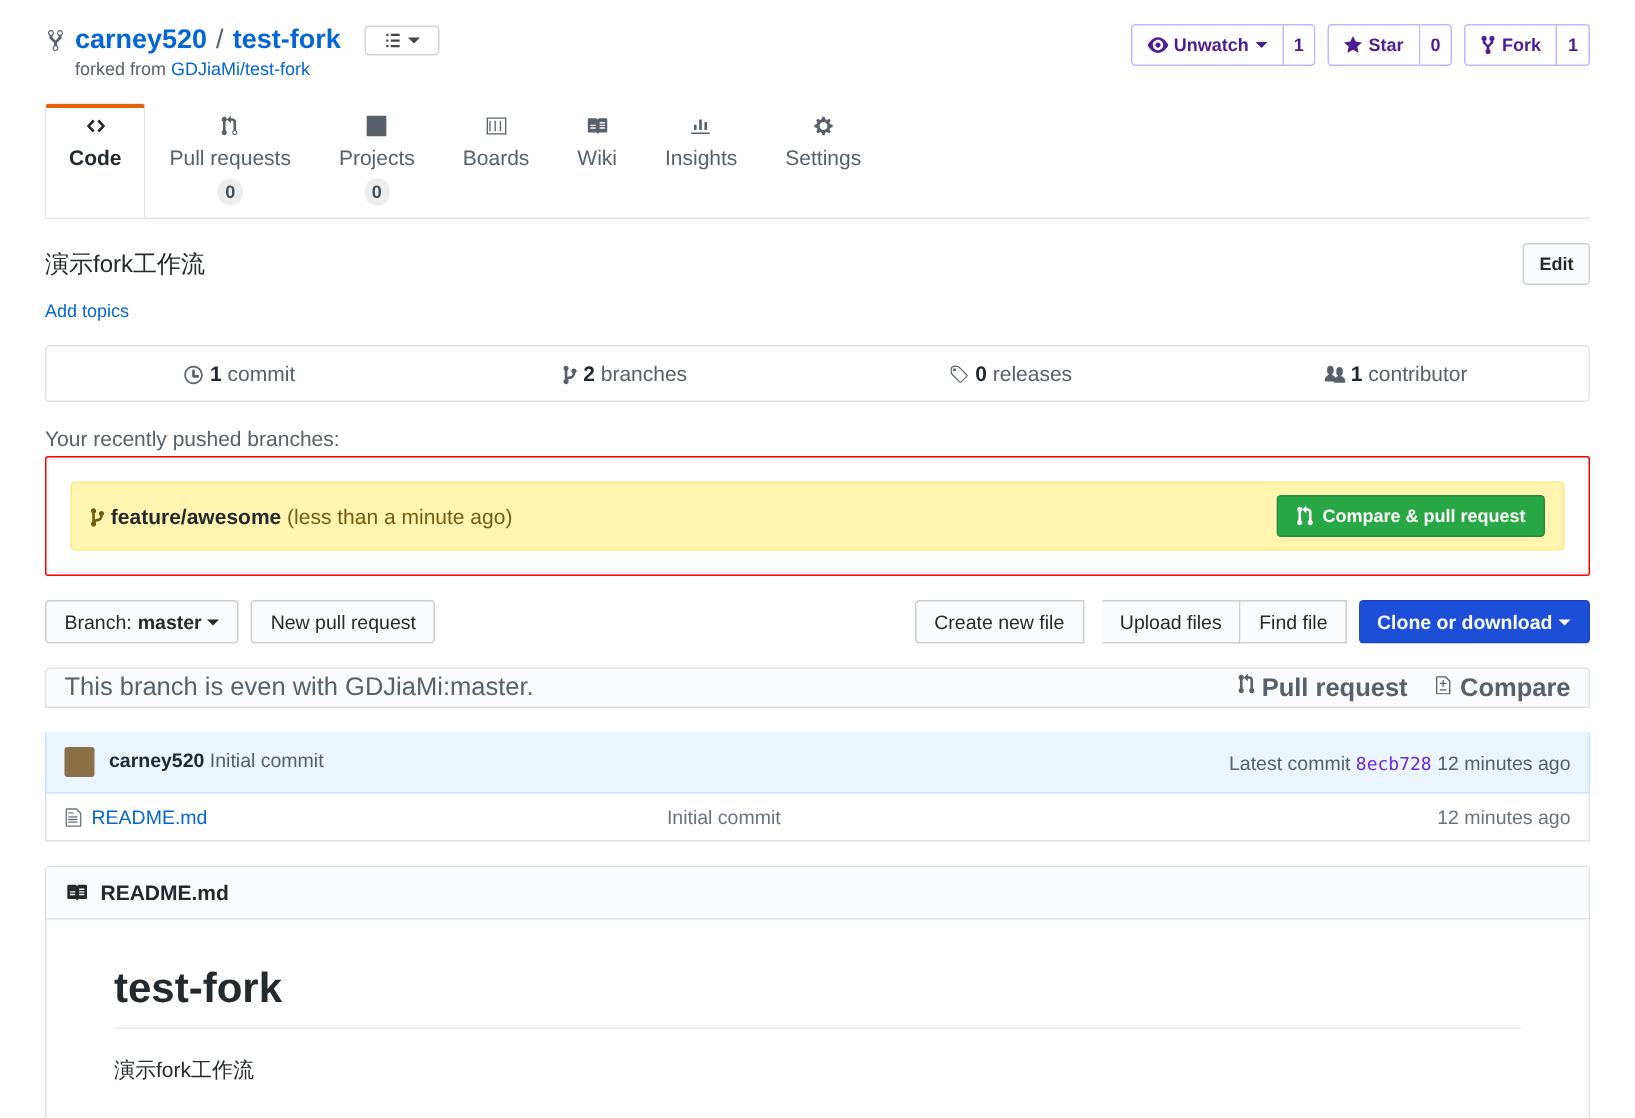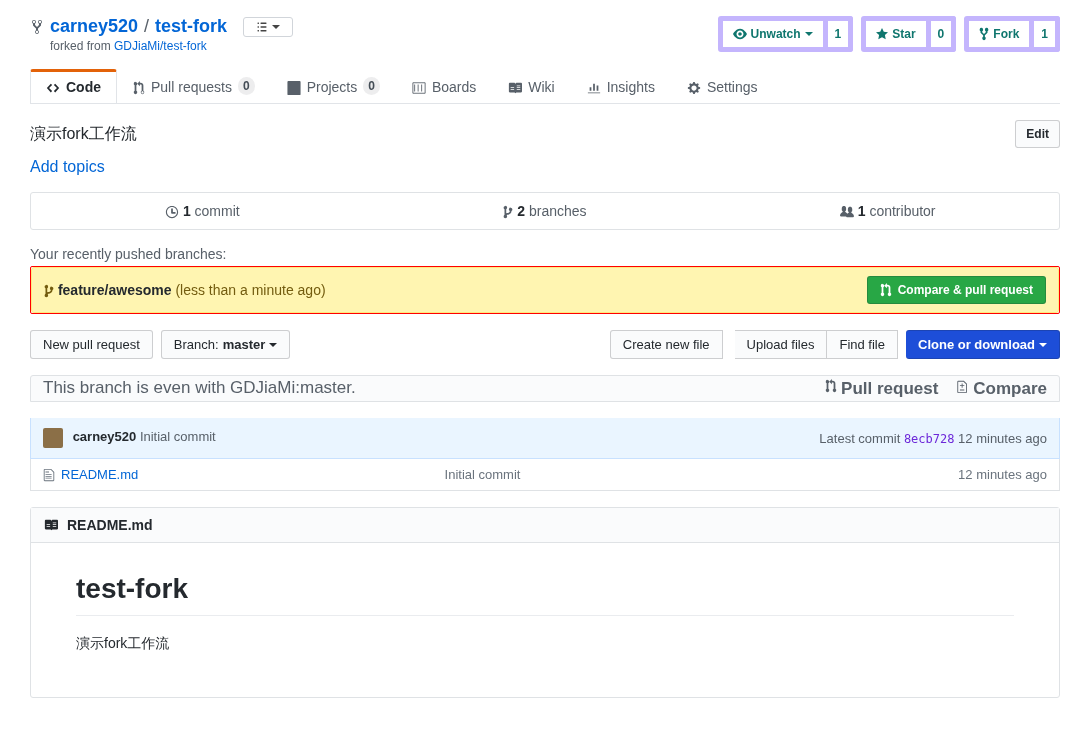--- a/index.html
+++ b/index.html
@@ -16,44 +16,44 @@
   svg { fill: currentColor; }
 
   
   .repo-head { display: flex; align-items: flex-start; justify-content: space-between; padding-top: 16px; }
   .repo-title { font-size: 18px; font-weight: 400; color: #586069; display:flex; align-items:center; gap:6px;}
   .repo-title a { font-weight: 600; }
   .fork-note { font-size: 12px; color: #586069; margin-top: 2px; margin-left: 20px;}
   .tree-btn { background: #fff; border: 1px solid #d1d5da; border-radius: 3px; padding: 3px 12px; font-size:12px; margin-left:10px; display:inline-flex; align-items:center; gap:4px; color:#444;}
   .page-actions { display:flex; gap:8px; }
   .btn-group { display:flex; }
-  .btn-outline { display:inline-flex; align-items:center; gap:4px; background:#fff; border:5px solid #c4b5fd; font-size:12px; font-weight:600; padding:3px 10px; line-height:20px; color:#0f766e;}
+  .btn-outline { display:inline-flex; align-items:center; gap:4px; background:#fff; border:1px solid #c4b5fd; font-size:12px; font-weight:600; padding:3px 10px; line-height:20px; color:#4c1d95;}
   .btn-outline:first-child{border-radius:3px 0 0 3px;}
   .btn-outline:last-child{border-radius:0 3px 3px 0; border-left:0;}
   .count { font-weight:600; font-size:12px; padding:0 7px; }
 
   
   .tabs { border-bottom:1px solid #e1e4e8; margin-top:16px; display:flex; gap:0; }
-  .tab { padding:7px 15px 8px; border:1px solid transparent; border-bottom:0; font-size:14px; color:#586069; display:inline-flex; align-items:flex-end; gap:6px; border-radius:3px 3px 0 0;}
+  .tab { padding:7px 15px 8px; border:1px solid transparent; border-bottom:0; font-size:14px; color:#586069; display:inline-flex; align-items:center; gap:6px; border-radius:3px 3px 0 0;flex-direction:column;}
   .tab.selected { border-color:#e1e4e8; border-top:3px solid #e36209; background:#fff; color:#24292e; font-weight:600; padding-top:5px;}
   .tab .counter { background:rgba(27,31,35,0.08); border-radius:20px; font-size:12px; padding:2px 5px; font-weight:600; color:#444d56;}
 
   
   .desc-row { display:flex; align-items:center; justify-content:space-between; margin-top:16px;}
   .btn-sm { background:#fafbfc; border:1px solid rgba(27,31,35,0.2); border-radius:3px; font-size:12px; font-weight:600; padding:3px 10px; line-height:20px; color:#24292e;}
-  .add-topics{font-size:16px; display:block; margin-top:10px;}
+  .add-topics{font-size:12px; display:block; margin-top:10px;}
 
   
   .stats { display:flex; border:1px solid #dfe2e5; border-radius:3px; margin-top:16px; }
   .stat { flex:1; text-align:center; padding:10px 0; font-size:14px; color:#586069;}
   .stat b { color:#24292e; }
 
   
   .recent-label{margin-top:16px; font-size:14px; color:#586069;}
-  .recent-box { border:1px solid #f00; padding:0; margin-top:4px; border-radius:2px;}
+  .recent-box { border:1px solid #f00; padding:16px; margin-top:4px; border-radius:2px;}
   .recent-inner { display:flex; align-items:center; justify-content:space-between; background:#fff5b1; border:1px solid #ffea7f; border-radius:3px; padding:8px 12px;}
   .branch-name{color:#24292e; font-weight:600;}
   .btn-green{background:#28a745; color:#fff; border:1px solid rgba(27,31,35,0.2); border-radius:3px; font-size:12px; font-weight:600; padding:6px 12px; display:inline-flex; align-items:center; gap:6px;}
 
   
   .file-nav{display:flex; justify-content:space-between; margin-top:16px; align-items:center;}
   .left-actions{display:flex; gap:8px;}
   .btn { background:#fafbfc; border:1px solid rgba(27,31,35,0.2); border-radius:3px; font-size:14px; padding:6px 12px; font-weight:600; color:#24292e; display:inline-flex; align-items:center; gap:4px;}
   .btn-primary{background:#1d4ed8; color:#fff;}
   .right-actions{display:flex;}
@@ -218,20 +218,25 @@
           <path d="M8 8h3v2H7c-.55 0-1-.45-1-1V4h2v4zM7 2.3c3.14 0 5.7 2.56 5.7 5.7s-2.56 5.7-5.7 5.7-5.7-2.56-5.7-5.7 2.56-5.7 5.7-5.7m0-1.3C3.14 1 0 4.14 0 8s3.14 7 7 7 7-3.14 7-7-3.14-7-7-7z"></path>
         </svg>
       </span> <b>1</b> <span>commit</span></a>
   <a class="stat"><span class="icon">
         <svg width="10" height="14" viewBox="0 0 10 16">
           <path d="M10 5c0-1.11-.89-2-2-2a1.993 1.993 0 0 0-1 3.72v.3c-.02.52-.23.98-.63 1.38-.4.4-.86.61-1.38.63-.83.02-1.48.16-2 .45V4.72a1.993 1.993 0 0 0-1-3.72 1.993 1.993 0 0 0-1 3.72v6.56A1.993 1.993 0 0 0 2 15a1.993 1.993 0 0 0 1-3.72v-.3c.52-.02.98-.23 1.38-.63.4-.4.61-.86.63-1.38.83-.02 1.48-.16 2-.45.52.02.98.23 1.38.63z" fill="none"></path>
           <path d="M10 5c0-1.11-.89-2-2-2a1.993 1.993 0 0 0-1 3.72v.3c-.02.52-.23.98-.63 1.38-.4.4-.86.61-1.38.63-.83.02-1.48.16-2 .45V4.72a1.993 1.993 0 0 0-1-3.72C.88 1 0 1.89 0 3a2 2 0 0 0 1 1.72v6.56c-.59.35-1 .99-1 1.72 0 1.11.89 2 2 2 1.11 0 2-.89 2-2 0-.53-.2-1-.53-1.36.09-.06.48-.41.59-.47.25-.11.56-.17.94-.17 1.05-.05 1.95-.45 2.75-1.25S8.95 7.77 9 6.73h-.02C9.59 6.37 10 5.73 10 5z"></path>
         </svg>
       </span> <b>2</b> <span>branches</span></a>
   <a class="stat"><span class="icon">
+        <svg width="14" height="14" viewBox="0 0 14 16">
+          <path d="M7.73 1.73C7.26 1.26 6.62 1 5.96 1H3.5C2.13 1 1 2.13 1 3.5v2.47c0 .66.27 1.3.73 1.77l6.06 6.06c.39.39 1.02.39 1.41 0l4.59-4.59a.996.996 0 0 0 0-1.41L7.73 1.73zM2.38 7.09c-.31-.3-.47-.7-.47-1.13V3.5c0-.88.72-1.59 1.59-1.59h2.47c.42 0 .83.16 1.13.47l6.14 6.13-4.73 4.73-6.13-6.15zM3.01 3h2v2H3V3h.01z"></path>
+        </svg>
+      </span> <b>0</b> <span>releases</span></a>
+  <a class="stat"><span class="icon">
         <svg width="14" height="14" viewBox="0 0 16 16">
           <path d="M16 12.999c0 .439-.45 1-1 1H7.995c-.539 0-.994-.447-.995-.999H1c-.54 0-1-.561-1-1 0-2.634 3-4 3-4s.229-.409 0-1c-.841-.621-1.058-.59-1-3 .058-2.419 1.367-3 2.5-3s2.442.58 2.5 3c.058 2.41-.159 2.379-1 3-.229.59 0 1 0 1s1.549.711 2.42 2.088C9.196 9.369 10 8.999 10 8.999s.229-.409 0-1c-.841-.62-1.058-.59-1-3 .058-2.419 1.367-3 2.5-3s2.437.581 2.495 3c.059 2.41-.158 2.38-1 3-.229.59 0 1 0 1s3.005 1.366 3.005 4z"></path>
         </svg>
       </span> <b>1</b> <span>contributor</span></a>
 </div>
 
 <div class="recent-label">Your recently pushed branches:</div>
 <div class="recent-box">
   <div class="recent-inner">
     <div>
@@ -249,26 +254,26 @@
             <path d="M11 11.28V5c-.03-.78-.34-1.47-.94-2.06C9.46 2.35 8.78 2.03 8 2H7V0L4 3l3 3V4h1c.27.02.48.11.69.31.21.2.3.42.31.69v6.28A1.993 1.993 0 0 0 10 15a1.993 1.993 0 0 0 1-3.72zM4 3c0-1.11-.89-2-2-2a1.993 1.993 0 0 0-1 3.72v6.56A1.993 1.993 0 0 0 2 15a1.993 1.993 0 0 0 1-3.72V4.72c.59-.34 1-.98 1-1.72z"></path>
           </svg>
         </span>
       <span>Compare &amp; pull request</span>
     </button>
   </div>
 </div>
 
 <div class="file-nav">
   <div class="left-actions">
-    <button class="btn" style="font-size:13px;font-weight:400;">New pull request</button>
     <button class="btn" style="font-size:13px;">
       <span style="font-weight:400;">Branch:</span>
       <b>master</b>
       <span class="caret"></span>
     </button>
+    <button class="btn" style="font-size:13px;font-weight:400;">New pull request</button>
   </div>
   <div class="right-actions">
     <button class="btn" style="font-size:13px;font-weight:400;">Create new file</button>
     <button class="btn" style="font-size:13px;font-weight:400;margin-left:12px;">Upload files</button>
     <button class="btn" style="font-size:13px;font-weight:400;">Find file</button>
     <button class="btn btn-primary" style="font-size:13px;">
         <span>Clone or download</span> 
         <span class="caret" style="border-top-color:#fff;"></span>
       </button>
   </div>

